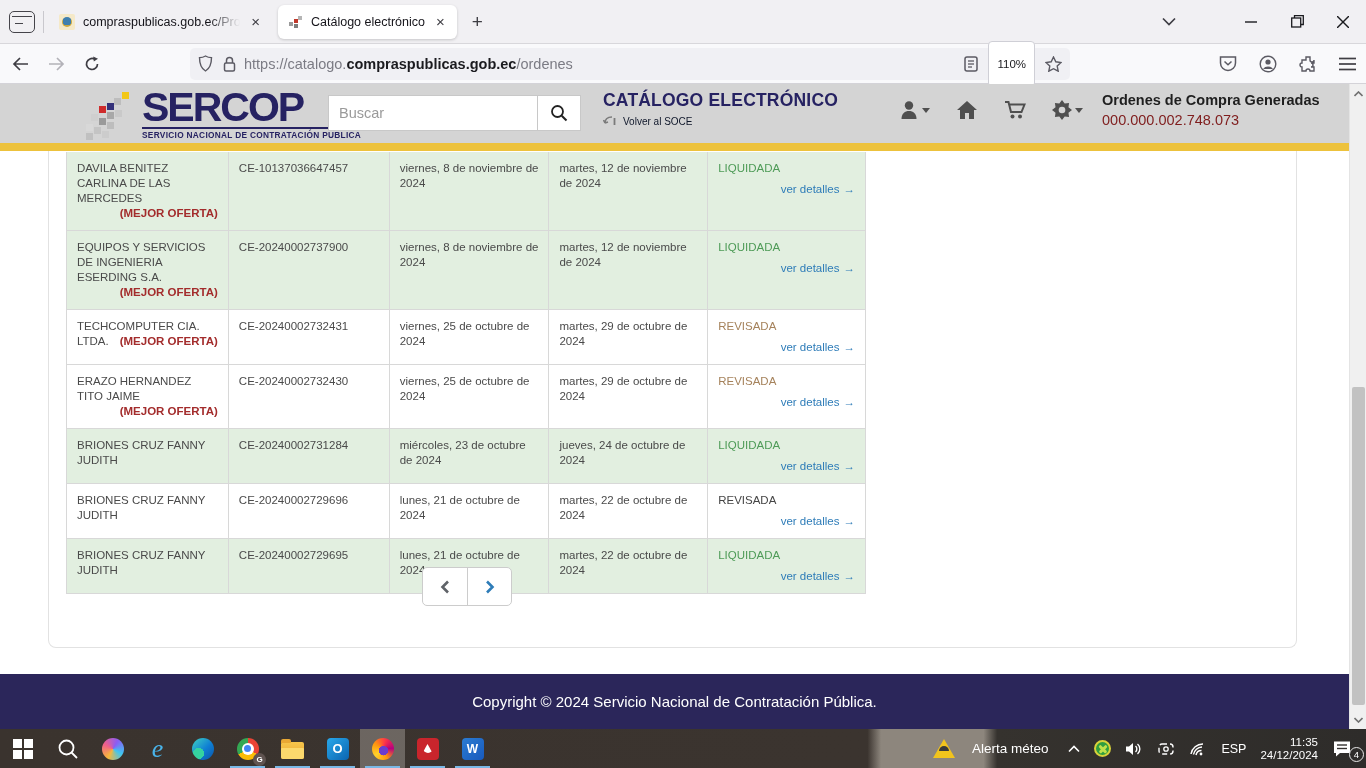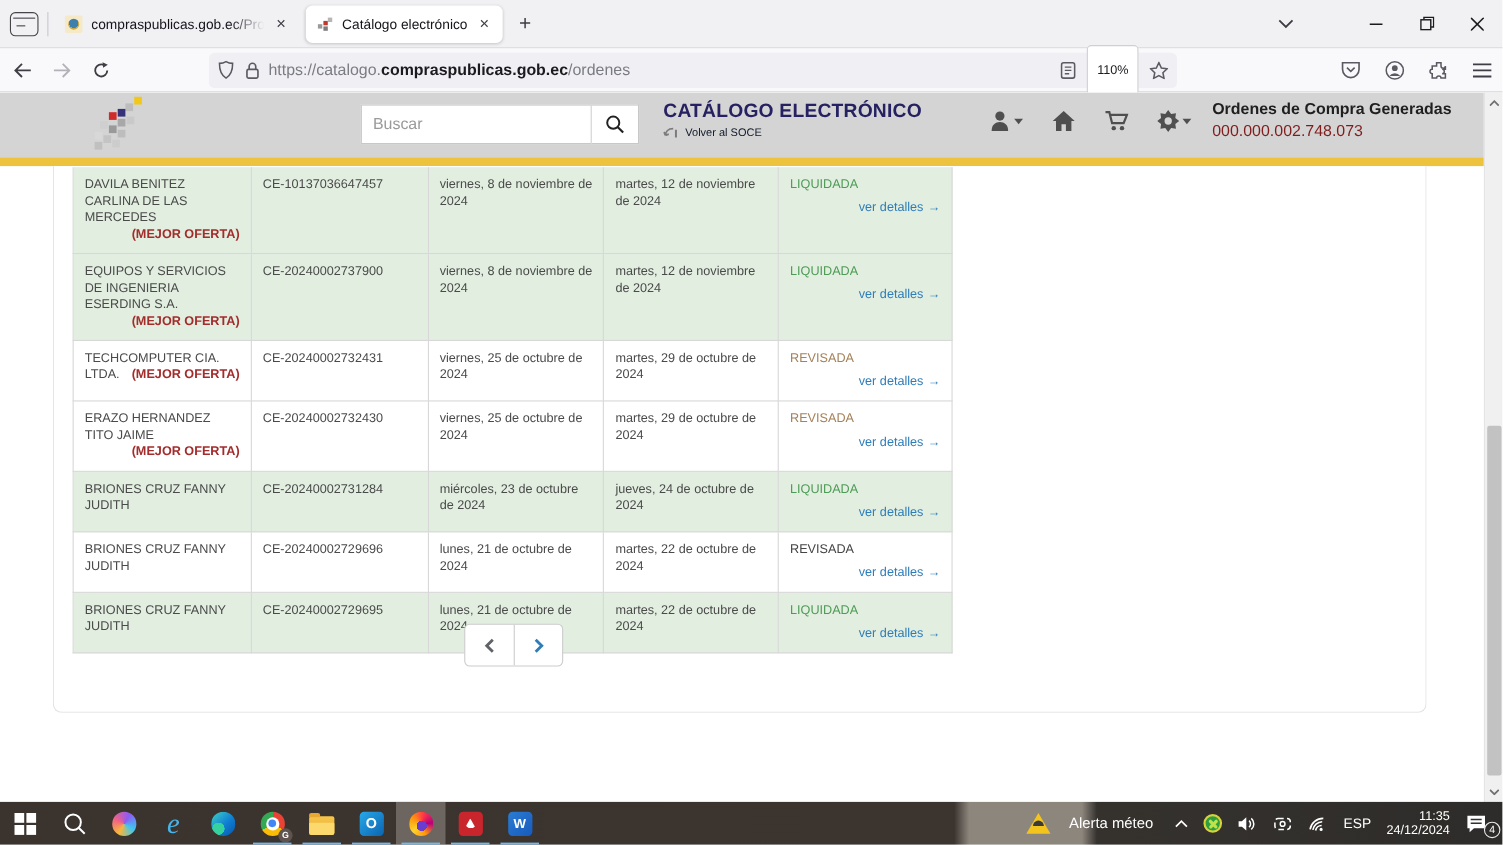--- a/index.html
+++ b/index.html
@@ -279,20 +279,24 @@
           <i style="left:21px;top:20px;background:#a8a8a8"></i>
           <i style="left:29px;top:18px;background:#c9c9c9"></i>
           <i style="left:5px;top:22px;background:#cfcfcf"></i>
           <i style="left:13px;top:26px;background:#9a9a9a"></i>
           <i style="left:21px;top:30px;background:#bdbdbd"></i>
           <i style="left:0;top:32px;background:#d8d8d8"></i>
           <i style="left:8px;top:35px;background:#c4c4c4"></i>
           <i style="left:16px;top:39px;background:#cccccc"></i>
           <i style="left:0;top:41px;background:#c0c0c0"></i>
         </span>
+        <span class="brandtxt">
+          <div class="brand">SERCOP</div>
+          <div class="tagline">SERVICIO NACIONAL DE CONTRATACIÓN PÚBLICA</div>
+        </span>
       </div>
 
       <div class="searchwrap">
         <input class="searchin" type="text" placeholder="Buscar" style="">
         <button class="searchbtn">
           <svg width="18" height="18" viewBox="0 0 18 18">
               <circle cx="7.5" cy="7.5" r="5.5" fill="none" stroke="#222" stroke-width="1.8"></circle>
               <line x1="11.7" y1="11.7" x2="16.5" y2="16.5" stroke="#222" stroke-width="2"></line>
             </svg>
         </button>
@@ -414,20 +418,23 @@
             </svg>
         </span>
         <span class="pbtn">
           <svg width="10" height="14" viewBox="0 0 10 14">
               <polyline points="2,1.5 7.5,7 2,12.5" fill="none" stroke="#2e7cb8" stroke-width="2.6"></polyline>
             </svg>
         </span>
       </div>
     </div>
 
+    <div class="site-footer">
+      <span class="copy">Copyright © 2024 Servicio Nacional de Contratación Pública.</span>
+    </div>
   </div>
 
   <div class="vscroll">
     <span class="sarrow up">
       <svg width="9" height="6" viewBox="0 0 9 6">
           <polyline points="0.5,5 4.5,1 8.5,5" fill="none" stroke="#707070" stroke-width="1.6"></polyline>
         </svg>
     </span>
     <span class="sthumb"></span>
     <span class="sarrow dn">

